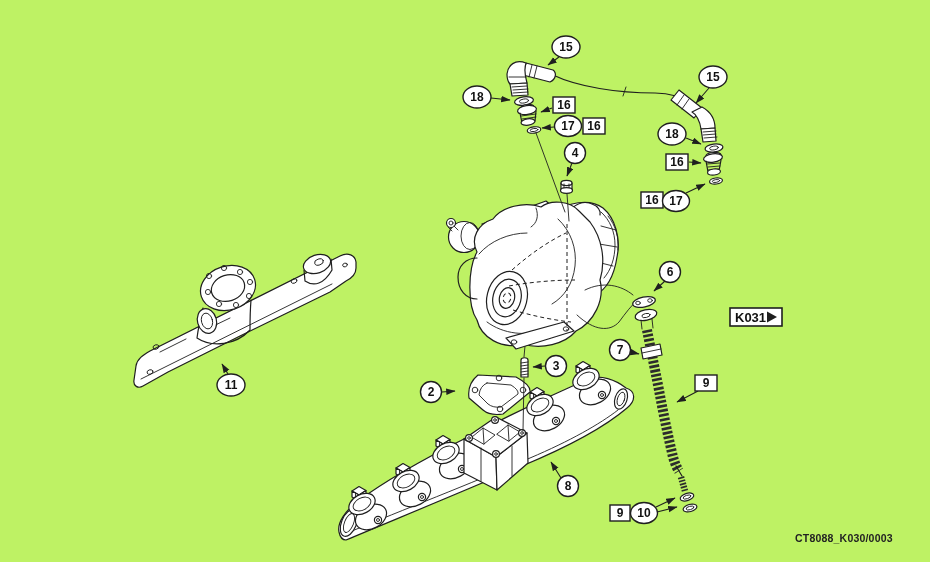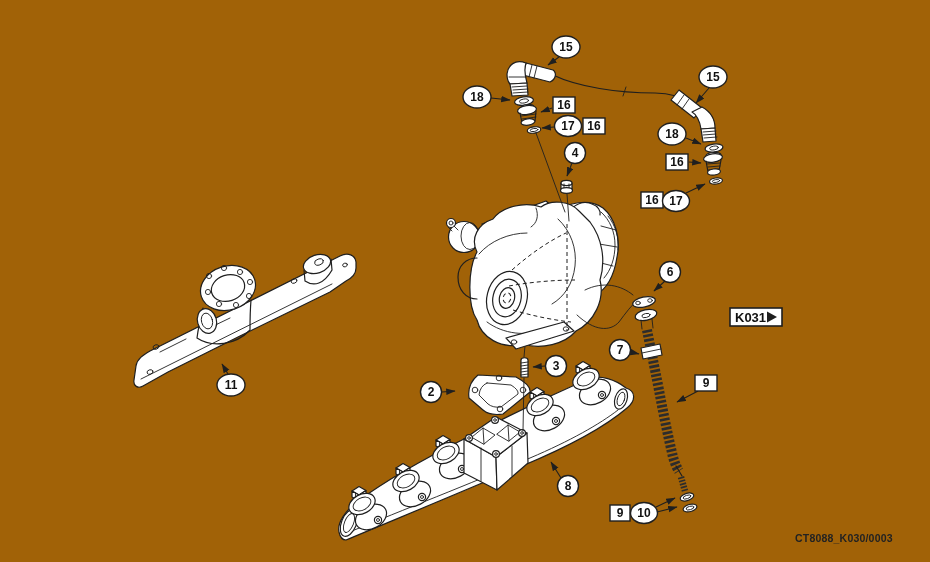--- a/index.html
+++ b/index.html
@@ -1,16 +1,16 @@
 <!DOCTYPE html>
 <html><head>
 <meta charset="utf-8">
 <style>
   html,body{margin:0;padding:0;background:#ffffff;}
-  .page{width:930px;height:562px;position:relative;background:#a16207;overflow:hidden;}
+  .page{width:930px;height:562px;position:relative;background:#bef264;overflow:hidden;}
   svg{display:block;}
   
   .s{fill:none;stroke:#1f1f1f;stroke-width:1.2;stroke-linecap:round;stroke-linejoin:round;}
   .f{fill:#ffffff;stroke:#1f1f1f;stroke-width:1.2;stroke-linejoin:round;}
   .thin{stroke-width:0.9;}
   .dash{fill:none;stroke:#1f1f1f;stroke-width:1;stroke-dasharray:4 3;}
   .rib{fill:none;stroke:#2c2c2c;stroke-width:10;stroke-dasharray:2.6 1.9;}
   .rib-sm{fill:none;stroke:#2c2c2c;stroke-width:6.5;stroke-dasharray:1.7 1.5;}
   .leader{fill:none;stroke:#1f1f1f;stroke-width:1.1;}
   .balloon{fill:#ffffff;stroke:#1f1f1f;stroke-width:1.4;}

